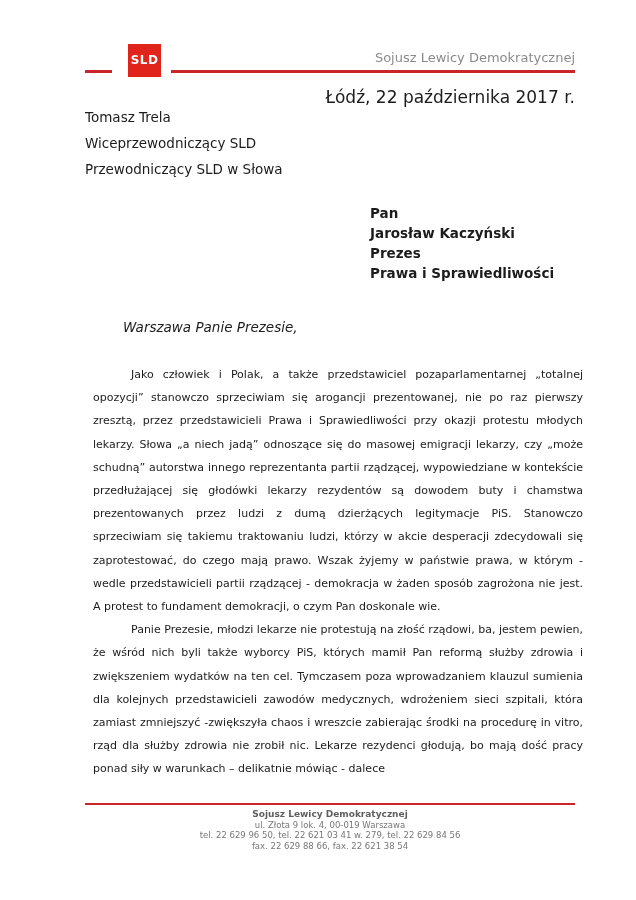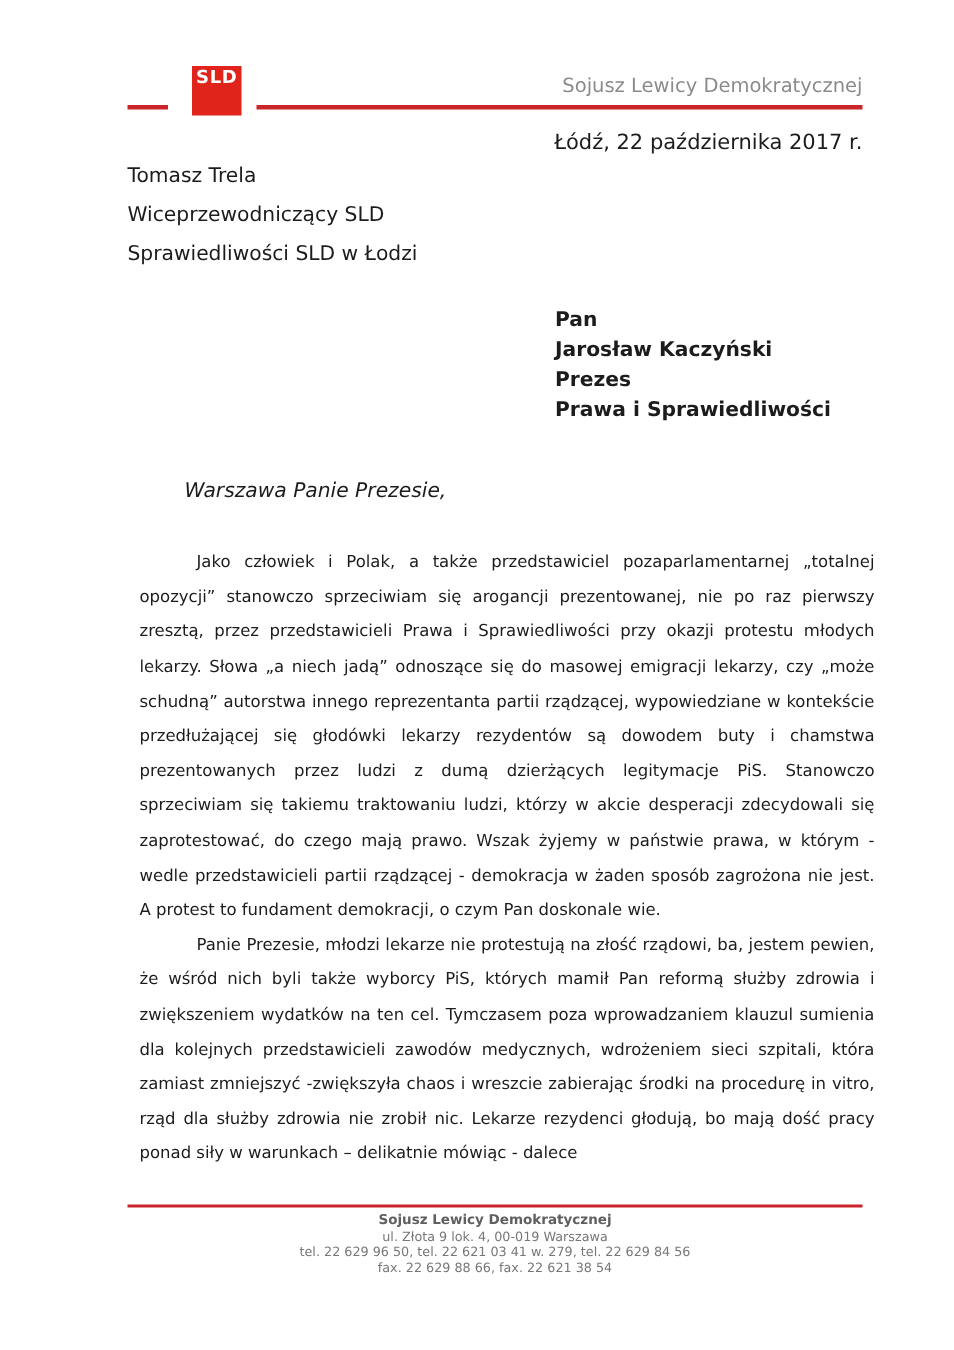--- a/index.html
+++ b/index.html
@@ -19,31 +19,31 @@
     color:var(--ink);
     overflow:hidden;
   }
   
   .line-seg{position:absolute;top:70px;height:3px;background:var(--line-red);}
   .line-seg.left{left:85px;width:27px;}
   .line-seg.right{left:171px;width:404px;}
   .logo{
     position:absolute;left:128px;top:44px;width:33px;height:33px;
     background:var(--logo-red);color:#fff;
-    display:flex;align-items:flex-start;justify-content:center;
+    display:flex;align-items:center;justify-content:center;
     font-size:12px;font-weight:bold;letter-spacing:.5px;
     padding-bottom:2px;
   }
   .org-name{
     position:absolute;right:61px;top:50px;
     font-size:13px;color:var(--gray);
   }
   .date{
     position:absolute;right:61px;top:87px;
-    font-size:14px;
+    font-size:17px;
   }
   .sender{
     position:absolute;left:85px;top:104px;
     font-size:13.5px;line-height:26px;
   }
   .recipient{
     position:absolute;left:370px;top:203px;
     font-size:13.5px;font-weight:bold;line-height:20px;
   }
   .salutation{
@@ -71,21 +71,21 @@
     <span>SLD</span>
   </div>
   <span class="line-seg right"></span>
   <div class="org-name">Sojusz Lewicy Demokratycznej</div>
 
   <div class="date">Łódź, 22 października 2017 r.</div>
 
   <div class="sender">
     <div>Tomasz Trela</div>
     <div>Wiceprzewodniczący SLD</div>
-    <div>Sprawiedliwości SLD w Łodzi</div>
+    <div>Przewodniczący SLD w Słowa</div>
   </div>
 
   <div class="recipient">
     <div>Pan</div>
     <div>Jarosław Kaczyński</div>
     <div>Prezes</div>
     <div>Prawa i Sprawiedliwości</div>
   </div>
 
   <div class="salutation">Warszawa Panie Prezesie,</div>

